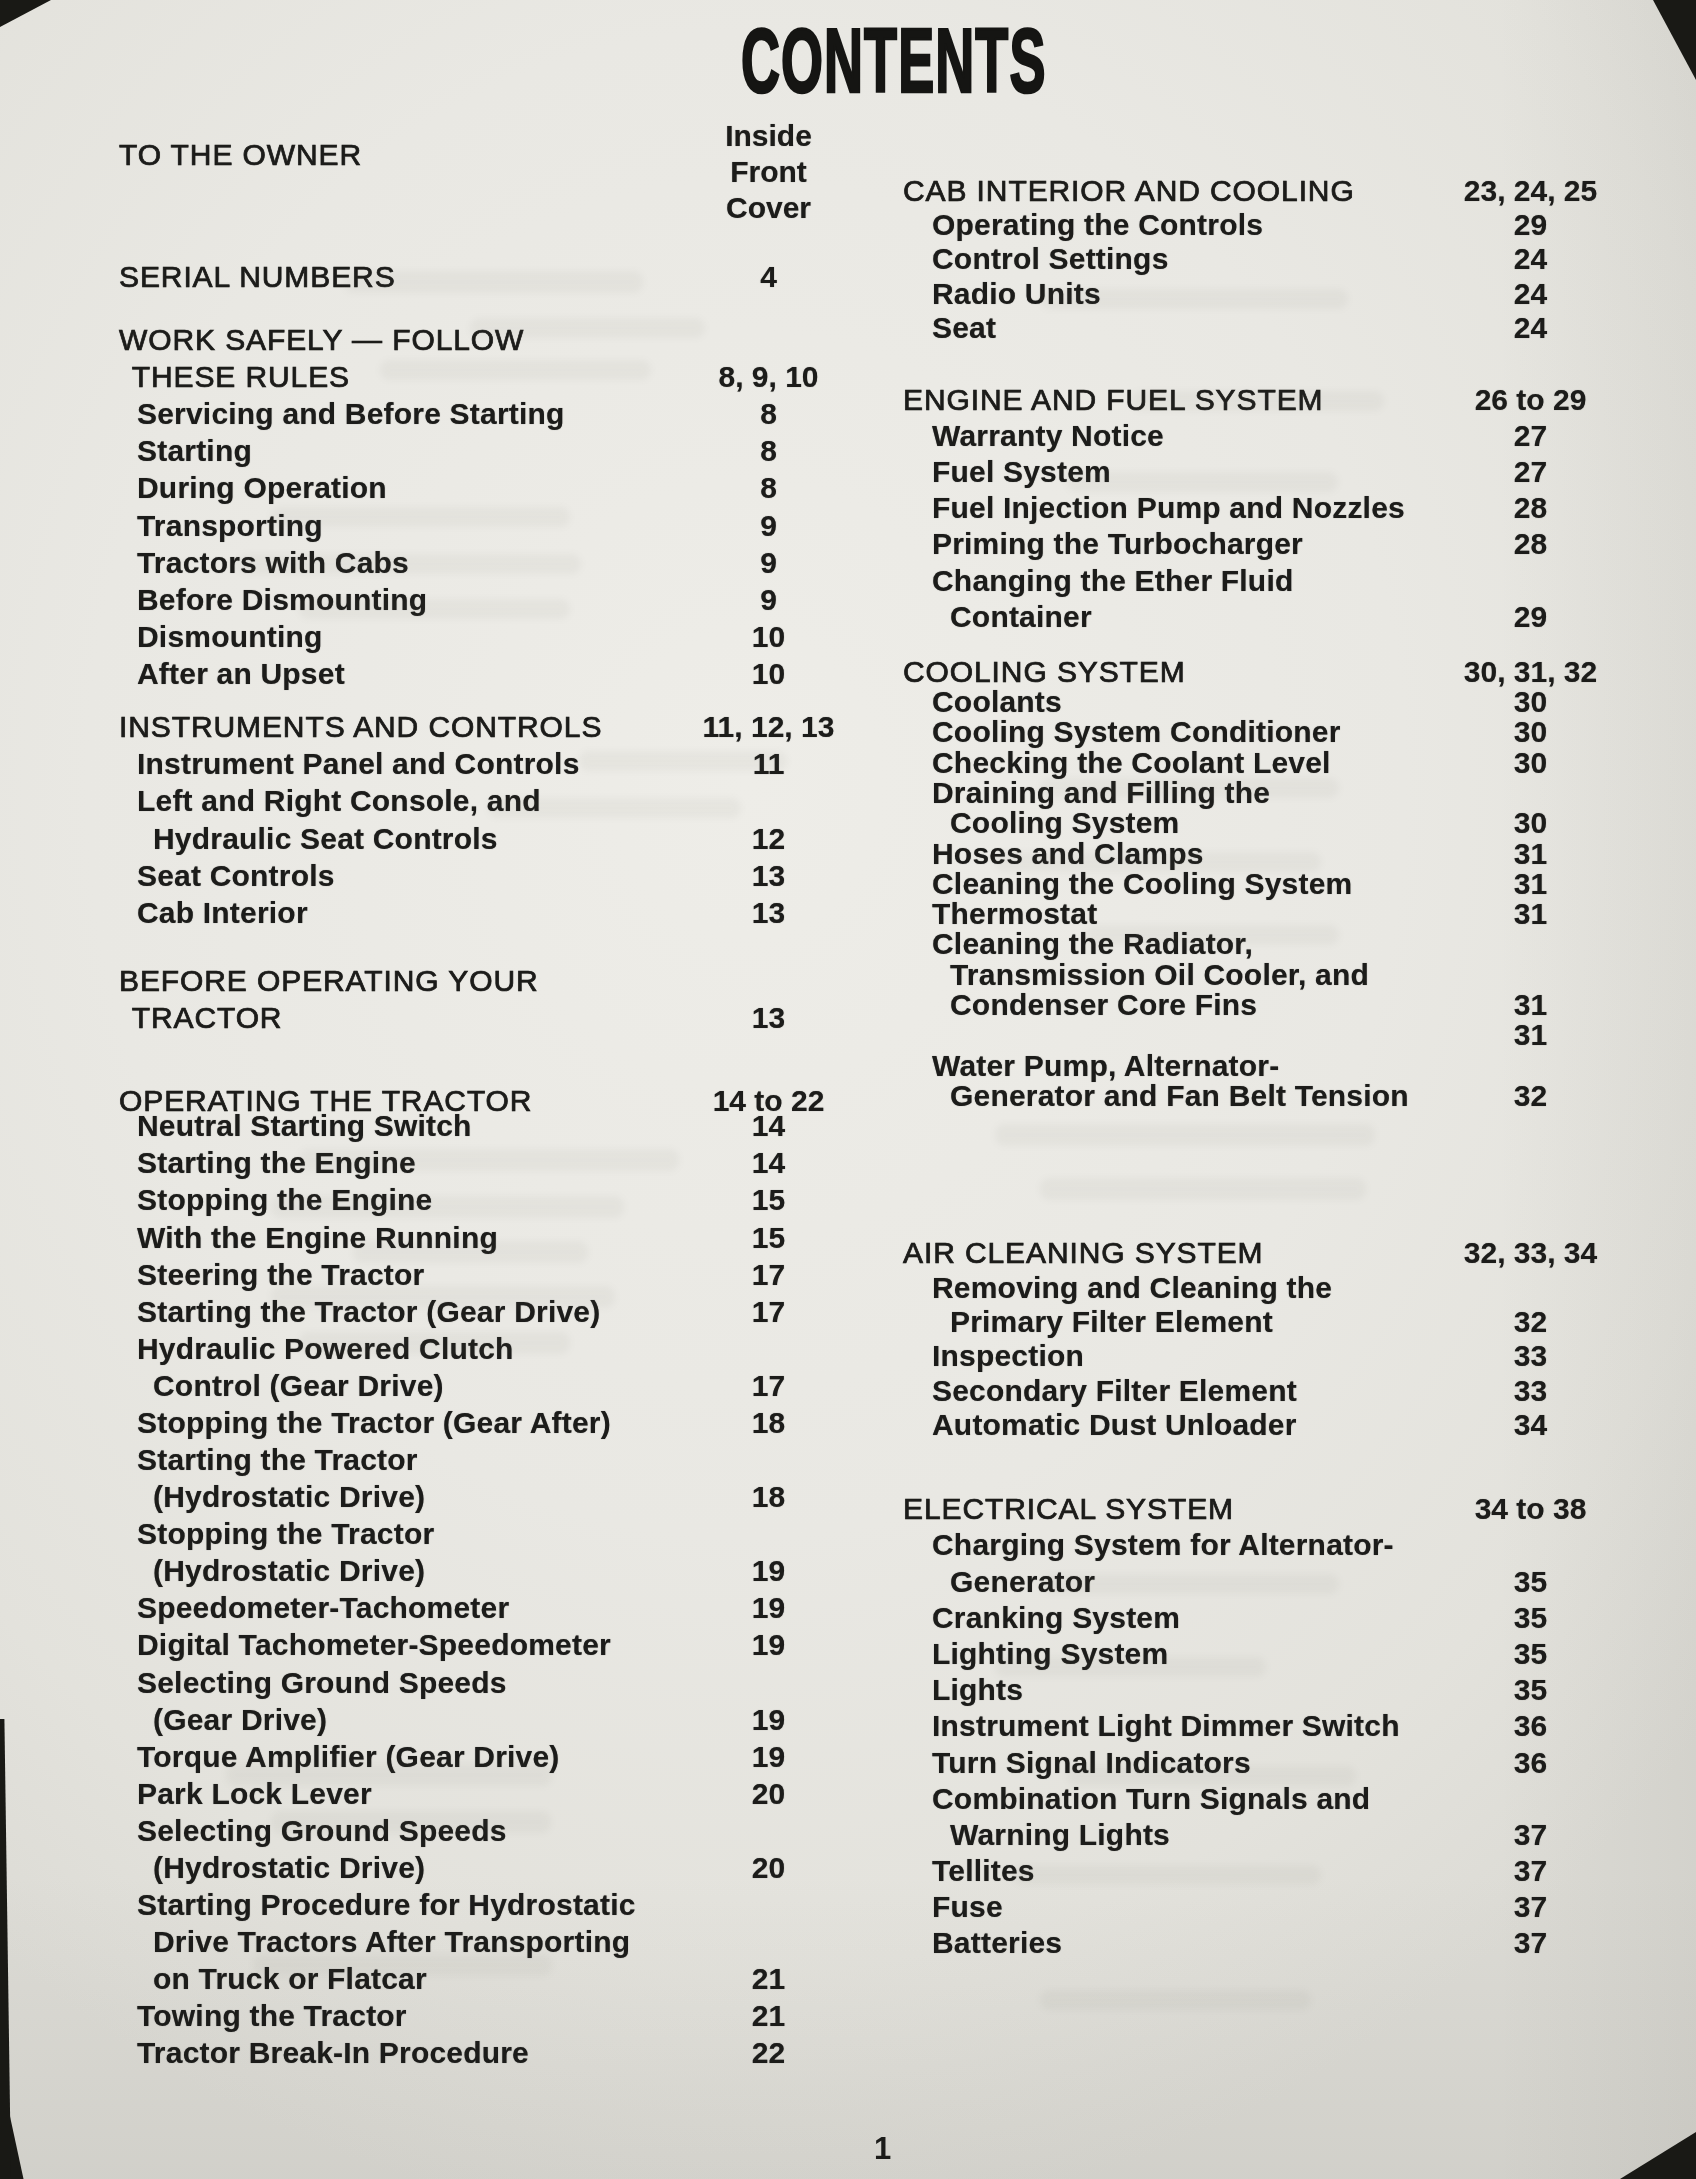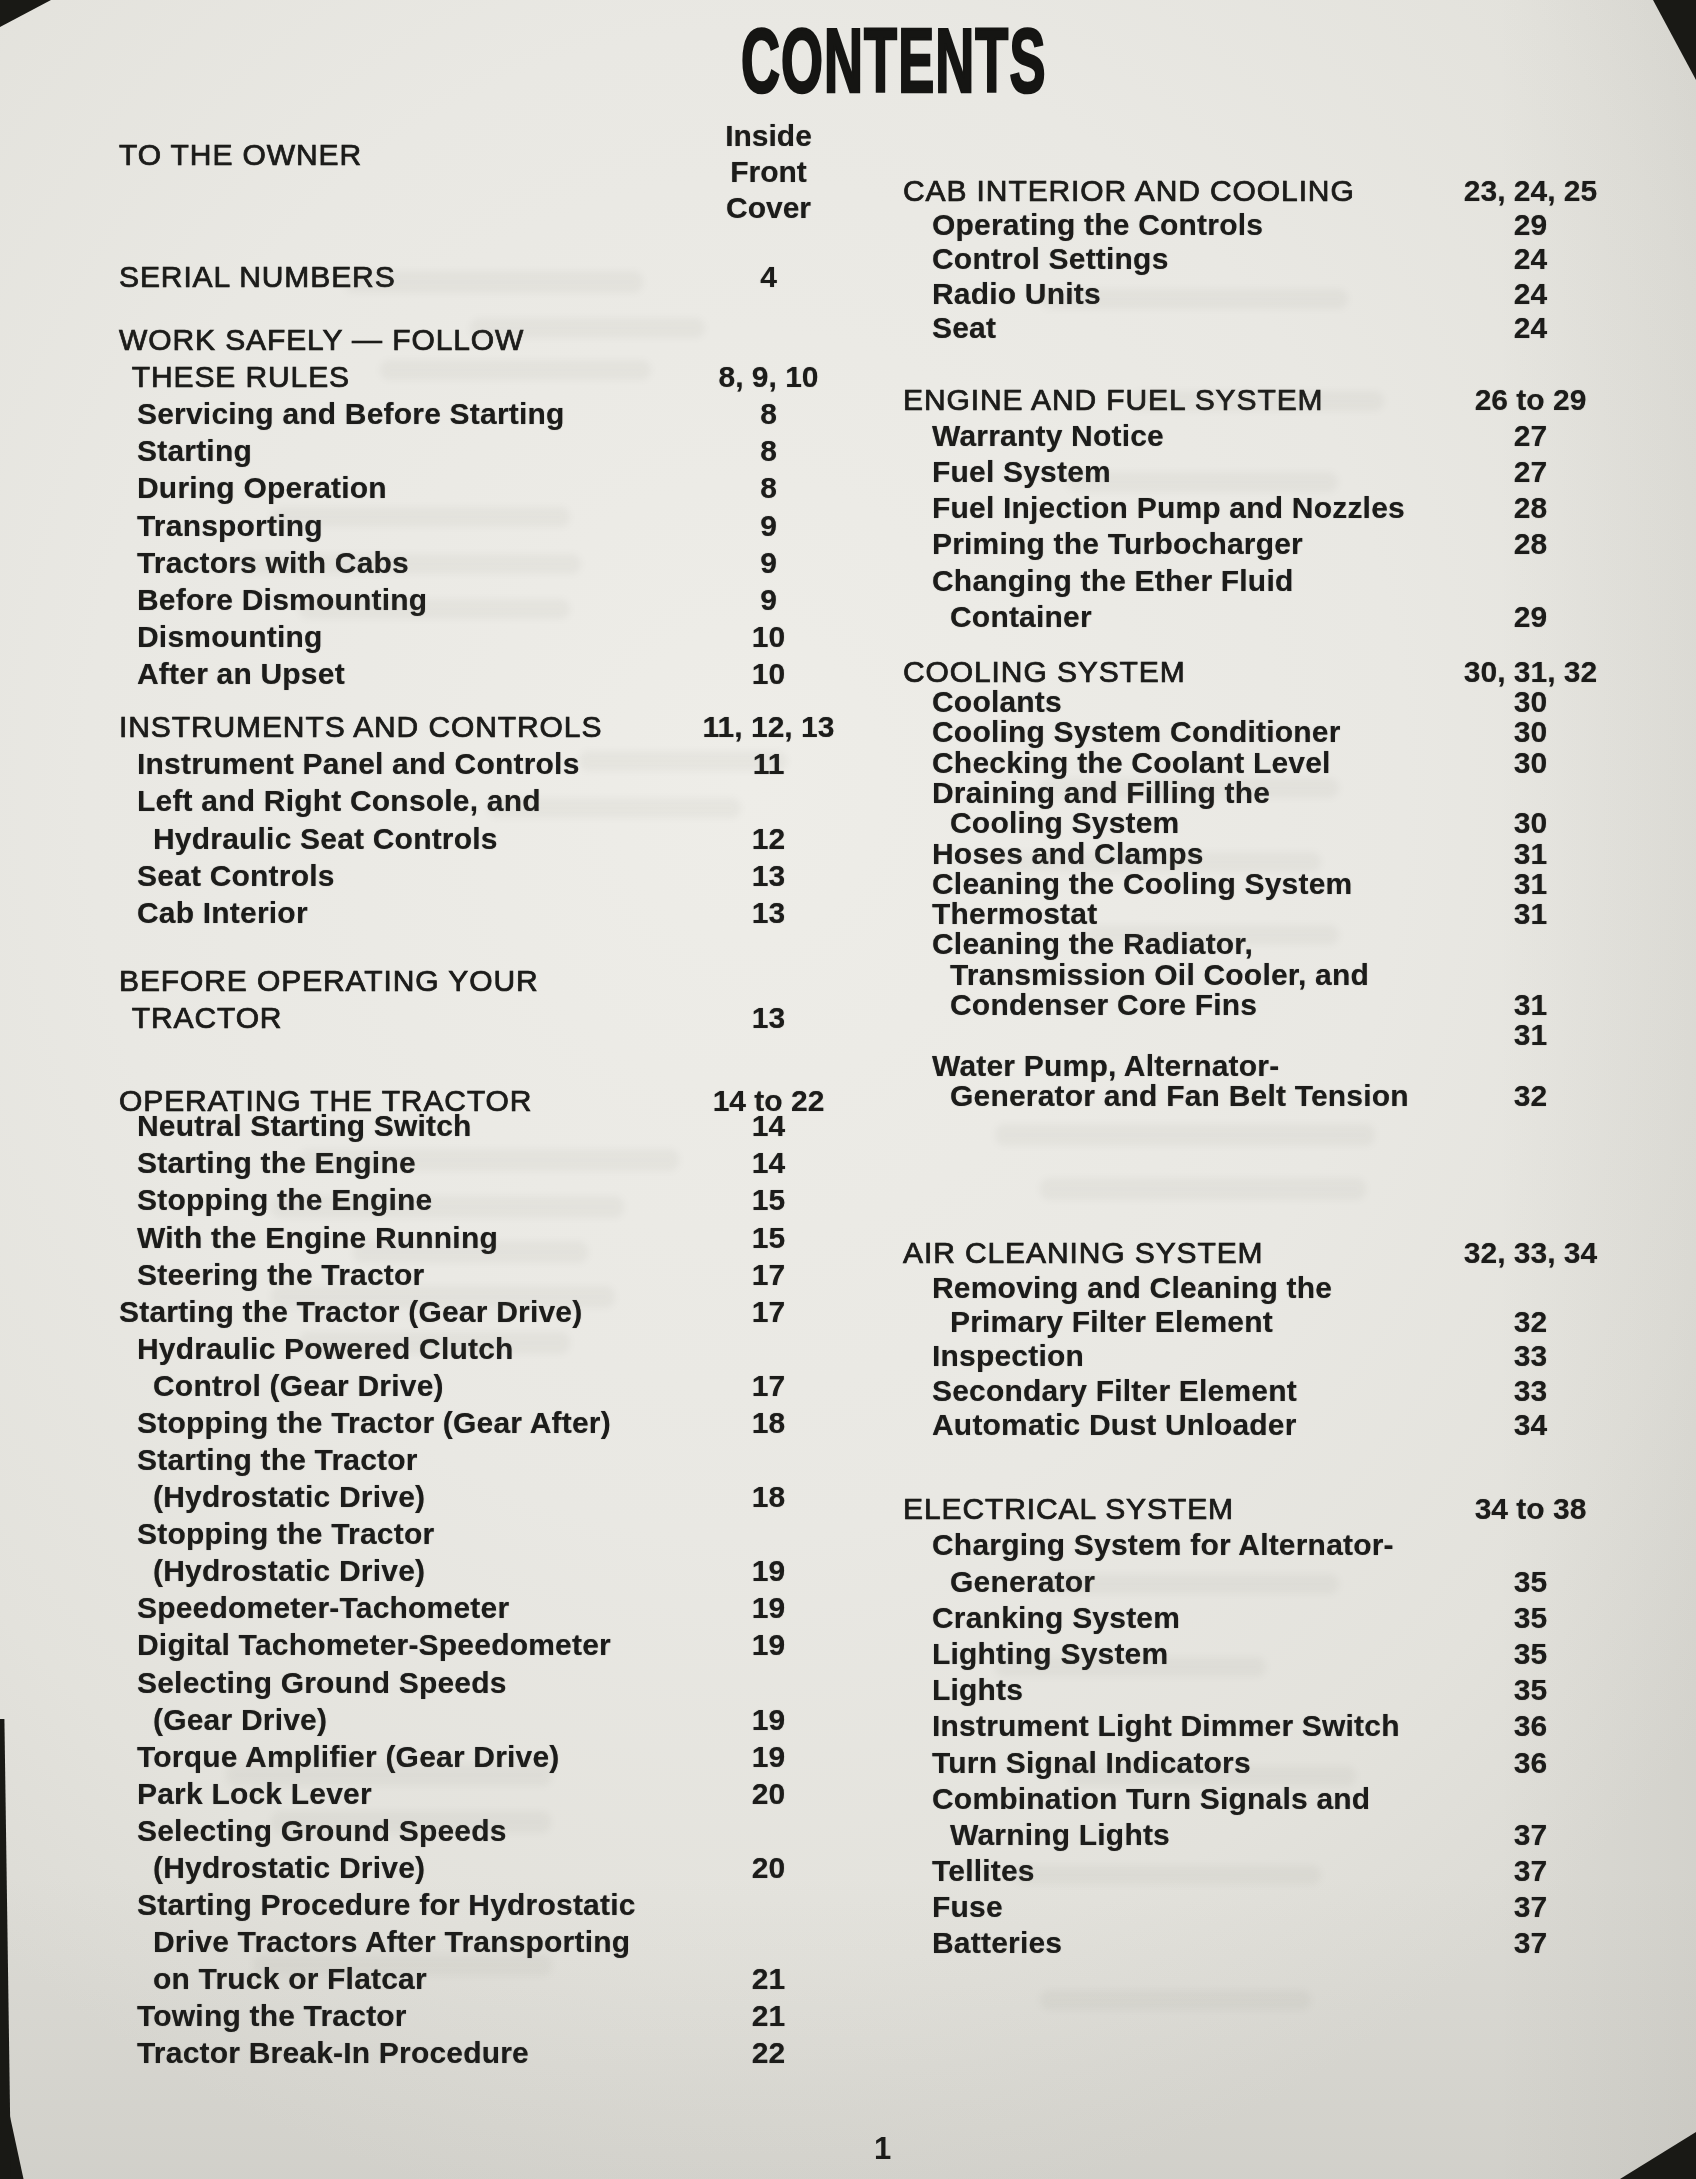--- a/index.html
+++ b/index.html
@@ -92,21 +92,21 @@
     <div class="row" style="top: 857px; left: 119px; width: 742px; height: 37px; line-height: 37px;"><span class="txt" style="margin-left: 18px;">Seat Controls</span><span class="num" style="left: 541px;">13</span></div>
     <div class="row" style="top: 894px; left: 119px; width: 742px; height: 37px; line-height: 37px;"><span class="txt" style="margin-left: 18px;">Cab Interior</span><span class="num" style="left: 541px;">13</span></div>
     <div class="row head" style="top: 962px; left: 119px; width: 742px; height: 37px; line-height: 37px;"><span class="txt" style="margin-left: 0px;">BEFORE OPERATING YOUR</span></div>
     <div class="row head" style="top: 999px; left: 119px; width: 742px; height: 37px; line-height: 37px;"><span class="txt" style="margin-left: 12.7px;">TRACTOR</span><span class="num" style="left: 541px;">13</span></div>
     <div class="row head" style="top: 1034px; left: 119px; width: 742px; height: 37px; line-height: 37px; margin-top: 48px;"><span class="txt" style="margin-left: 0px;">OPERATING THE TRACTOR</span><span class="num" style="left: 541px;">14 to 22</span></div>
     <div class="row" style="top: 1107px; left: 119px; width: 742px; height: 37px; line-height: 37px;"><span class="txt" style="margin-left: 18px;">Neutral Starting Switch</span><span class="num" style="left: 541px;">14</span></div>
     <div class="row" style="top: 1144px; left: 119px; width: 742px; height: 37px; line-height: 37px;"><span class="txt" style="margin-left: 18px;">Starting the Engine</span><span class="num" style="left: 541px;">14</span></div>
     <div class="row" style="top: 1181px; left: 119px; width: 742px; height: 37px; line-height: 37px;"><span class="txt" style="margin-left: 18px;">Stopping the Engine</span><span class="num" style="left: 541px;">15</span></div>
     <div class="row" style="top: 1219px; left: 119px; width: 742px; height: 37px; line-height: 37px;"><span class="txt" style="margin-left: 18px;">With the Engine Running</span><span class="num" style="left: 541px;">15</span></div>
     <div class="row" style="top: 1256px; left: 119px; width: 742px; height: 37px; line-height: 37px;"><span class="txt" style="margin-left: 18px;">Steering the Tractor</span><span class="num" style="left: 541px;">17</span></div>
-    <div class="row" style="top: 1293px; left: 119px; width: 742px; height: 37px; line-height: 37px;"><span class="txt" style="">Starting the Tractor (Gear Drive)</span><span class="num" style="left: 541px;">17</span></div>
+    <div class="row" style="top: 1293px; left: 119px; width: 742px; height: 37px; line-height: 37px;"><span class="txt" style="margin-left: 18px;">Starting the Tractor (Gear Drive)</span><span class="num" style="left: 541px;">17</span></div>
     <div class="row" style="top: 1330px; left: 119px; width: 742px; height: 37px; line-height: 37px;"><span class="txt" style="margin-left: 18px;">Hydraulic Powered Clutch</span></div>
     <div class="row" style="top: 1367px; left: 119px; width: 742px; height: 37px; line-height: 37px;"><span class="txt" style="margin-left: 34px;">Control (Gear Drive)</span><span class="num" style="left: 541px;">17</span></div>
     <div class="row" style="top: 1404px; left: 119px; width: 742px; height: 37px; line-height: 37px;"><span class="txt" style="margin-left: 18px;">Stopping the Tractor (Gear After)</span><span class="num" style="left: 541px;">18</span></div>
     <div class="row" style="top: 1441px; left: 119px; width: 742px; height: 37px; line-height: 37px;"><span class="txt" style="margin-left: 18px;">Starting the Tractor</span></div>
     <div class="row" style="top: 1478px; left: 119px; width: 742px; height: 37px; line-height: 37px;"><span class="txt" style="margin-left: 34px;">(Hydrostatic Drive)</span><span class="num" style="left: 541px;">18</span></div>
     <div class="row" style="top: 1515px; left: 119px; width: 742px; height: 37px; line-height: 37px;"><span class="txt" style="margin-left: 18px;">Stopping the Tractor</span></div>
     <div class="row" style="top: 1552px; left: 119px; width: 742px; height: 37px; line-height: 37px;"><span class="txt" style="margin-left: 34px;">(Hydrostatic Drive)</span><span class="num" style="left: 541px;">19</span></div>
     <div class="row" style="top: 1589px; left: 119px; width: 742px; height: 37px; line-height: 37px;"><span class="txt" style="margin-left: 18px;">Speedometer-Tachometer</span><span class="num" style="left: 541px;">19</span></div>
     <div class="row" style="top: 1626px; left: 119px; width: 742px; height: 37px; line-height: 37px;"><span class="txt" style="margin-left: 18px;">Digital Tachometer-Speedometer</span><span class="num" style="left: 541px;">19</span></div>
     <div class="row" style="top: 1664px; left: 119px; width: 742px; height: 37px; line-height: 37px;"><span class="txt" style="margin-left: 18px;">Selecting Ground Speeds</span></div>

